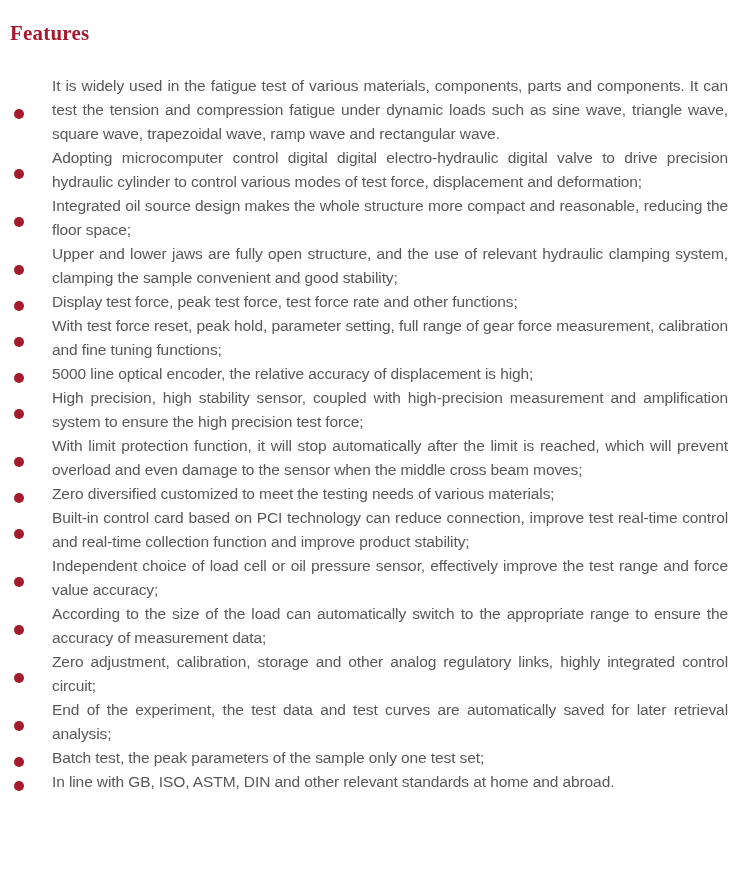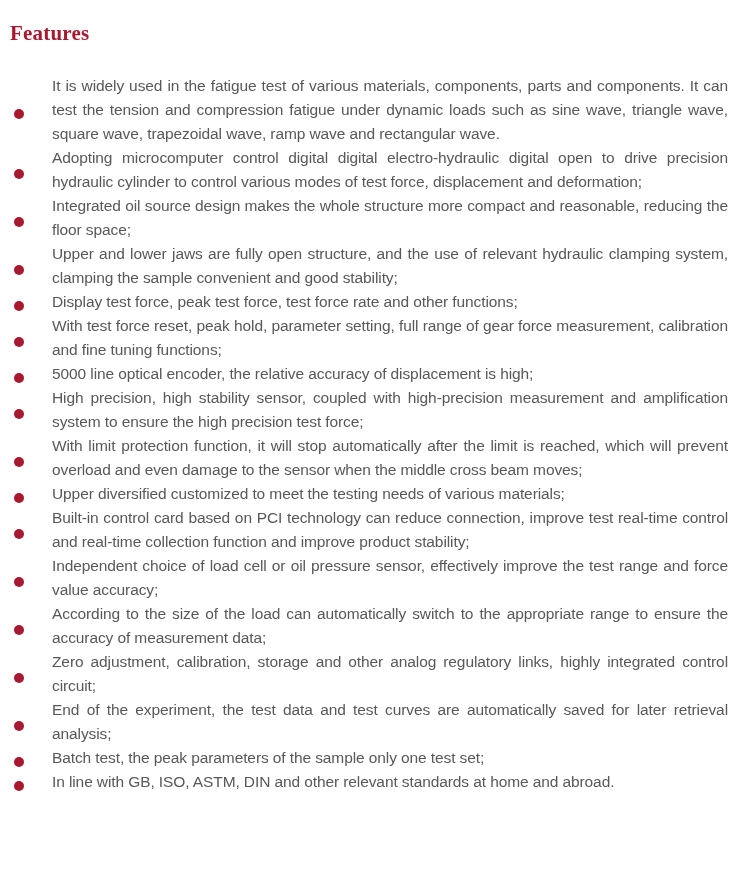--- a/index.html
+++ b/index.html
@@ -59,21 +59,21 @@
 <div class="page">
   <h2 class="page-title">Features</h2>
 
   <ul class="features-list">
       <li class="feature-item">
         <span class="bullet"></span>
         <span class="feature-text">It is widely used in the fatigue test of various materials, components, parts and components. It can test the tension and compression fatigue under dynamic loads such as sine wave, triangle wave, square wave, trapezoidal wave, ramp wave and rectangular wave.</span>
       </li>
       <li class="feature-item">
         <span class="bullet"></span>
-        <span class="feature-text">Adopting microcomputer control digital digital electro-hydraulic digital open to drive precision hydraulic cylinder to control various modes of test force, displacement and deformation;</span>
+        <span class="feature-text">Adopting microcomputer control digital digital electro-hydraulic digital valve to drive precision hydraulic cylinder to control various modes of test force, displacement and deformation;</span>
       </li>
       <li class="feature-item">
         <span class="bullet"></span>
         <span class="feature-text">Integrated oil source design makes the whole structure more compact and reasonable, reducing the floor space;</span>
       </li>
       <li class="feature-item">
         <span class="bullet"></span>
         <span class="feature-text">Upper and lower jaws are fully open structure, and the use of relevant hydraulic clamping system, clamping the sample convenient and good stability;</span>
       </li>
       <li class="feature-item">
@@ -91,21 +91,21 @@
       <li class="feature-item">
         <span class="bullet"></span>
         <span class="feature-text">High precision, high stability sensor, coupled with high-precision measurement and amplification system to ensure the high precision test force;</span>
       </li>
       <li class="feature-item">
         <span class="bullet"></span>
         <span class="feature-text">With limit protection function, it will stop automatically after the limit is reached, which will prevent overload and even damage to the sensor when the middle cross beam moves;</span>
       </li>
       <li class="feature-item">
         <span class="bullet"></span>
-        <span class="feature-text">Upper diversified customized to meet the testing needs of various materials;</span>
+        <span class="feature-text">Zero diversified customized to meet the testing needs of various materials;</span>
       </li>
       <li class="feature-item">
         <span class="bullet"></span>
         <span class="feature-text">Built-in control card based on PCI technology can reduce connection, improve test real-time control and real-time collection function and improve product stability;</span>
       </li>
       <li class="feature-item">
         <span class="bullet"></span>
         <span class="feature-text">Independent choice of load cell or oil pressure sensor, effectively improve the test range and force value accuracy;</span>
       </li>
       <li class="feature-item">

